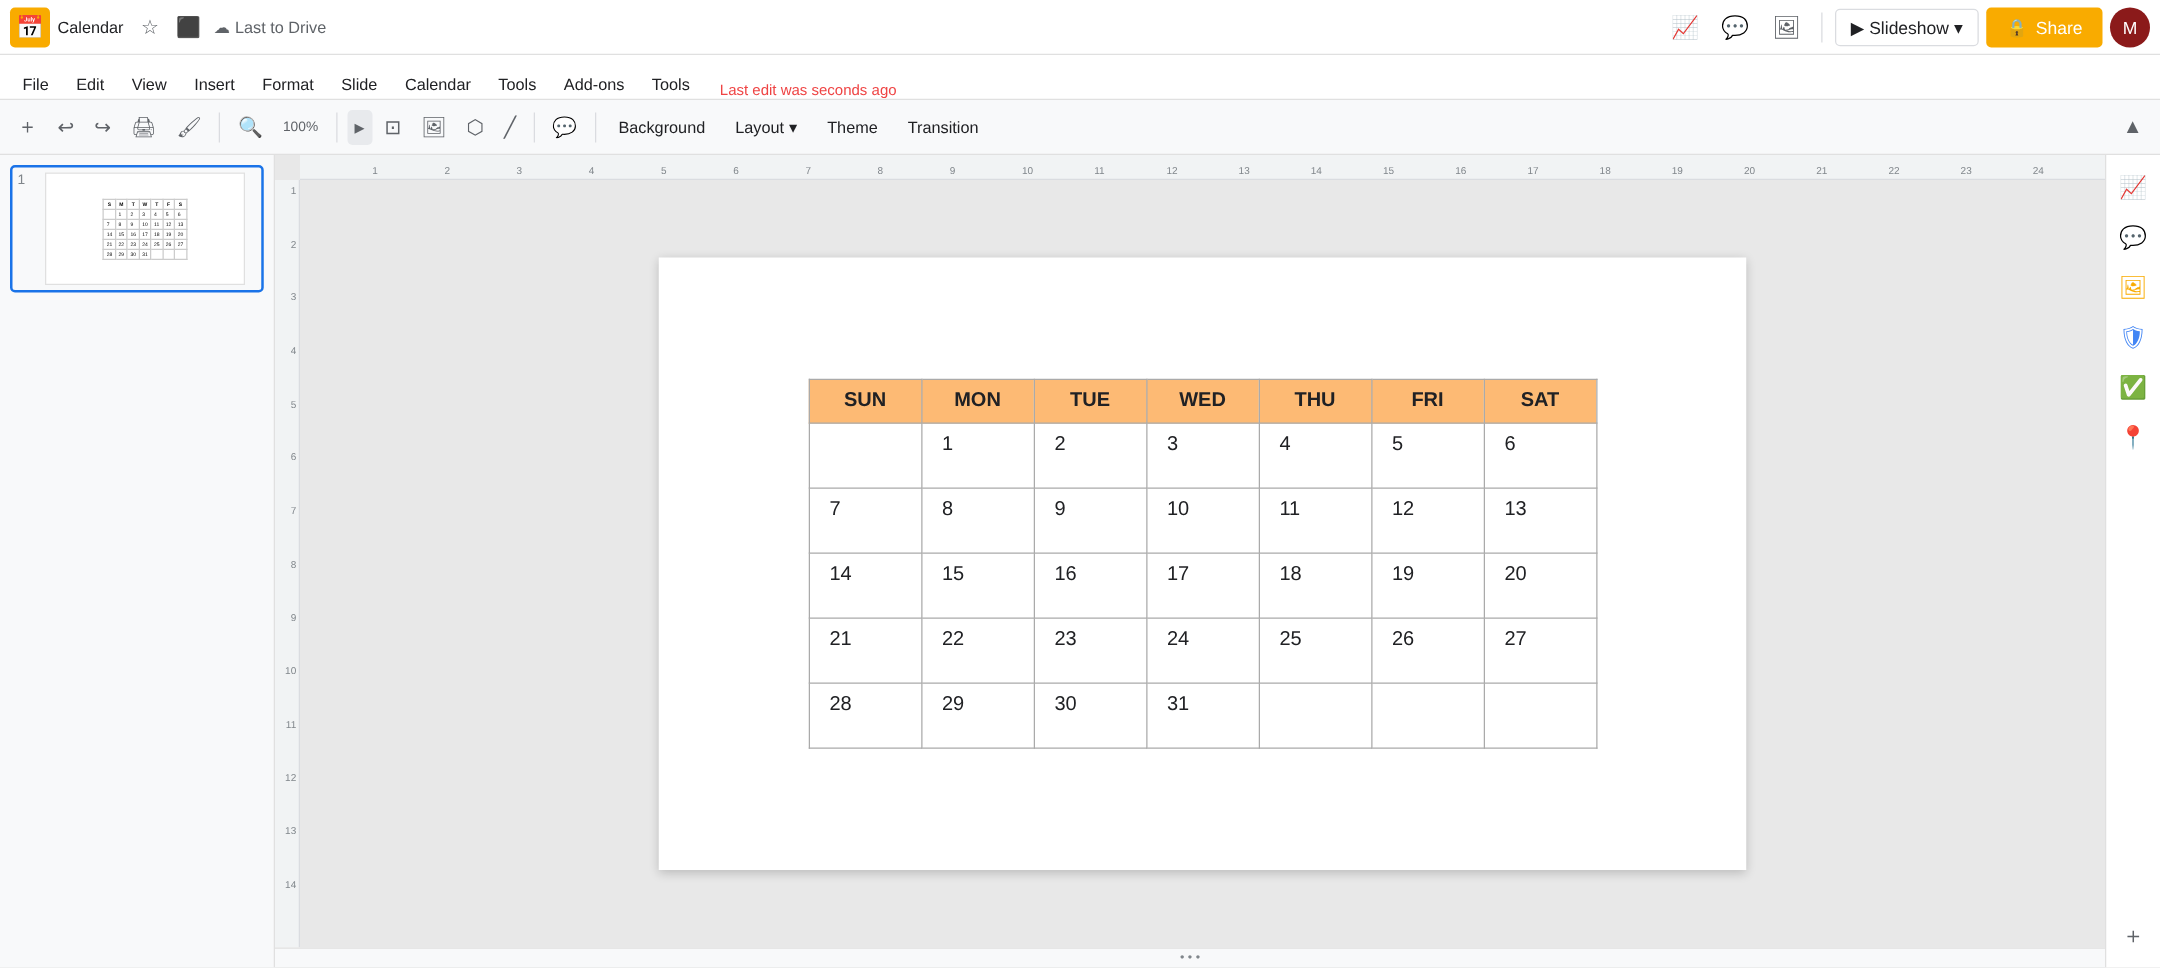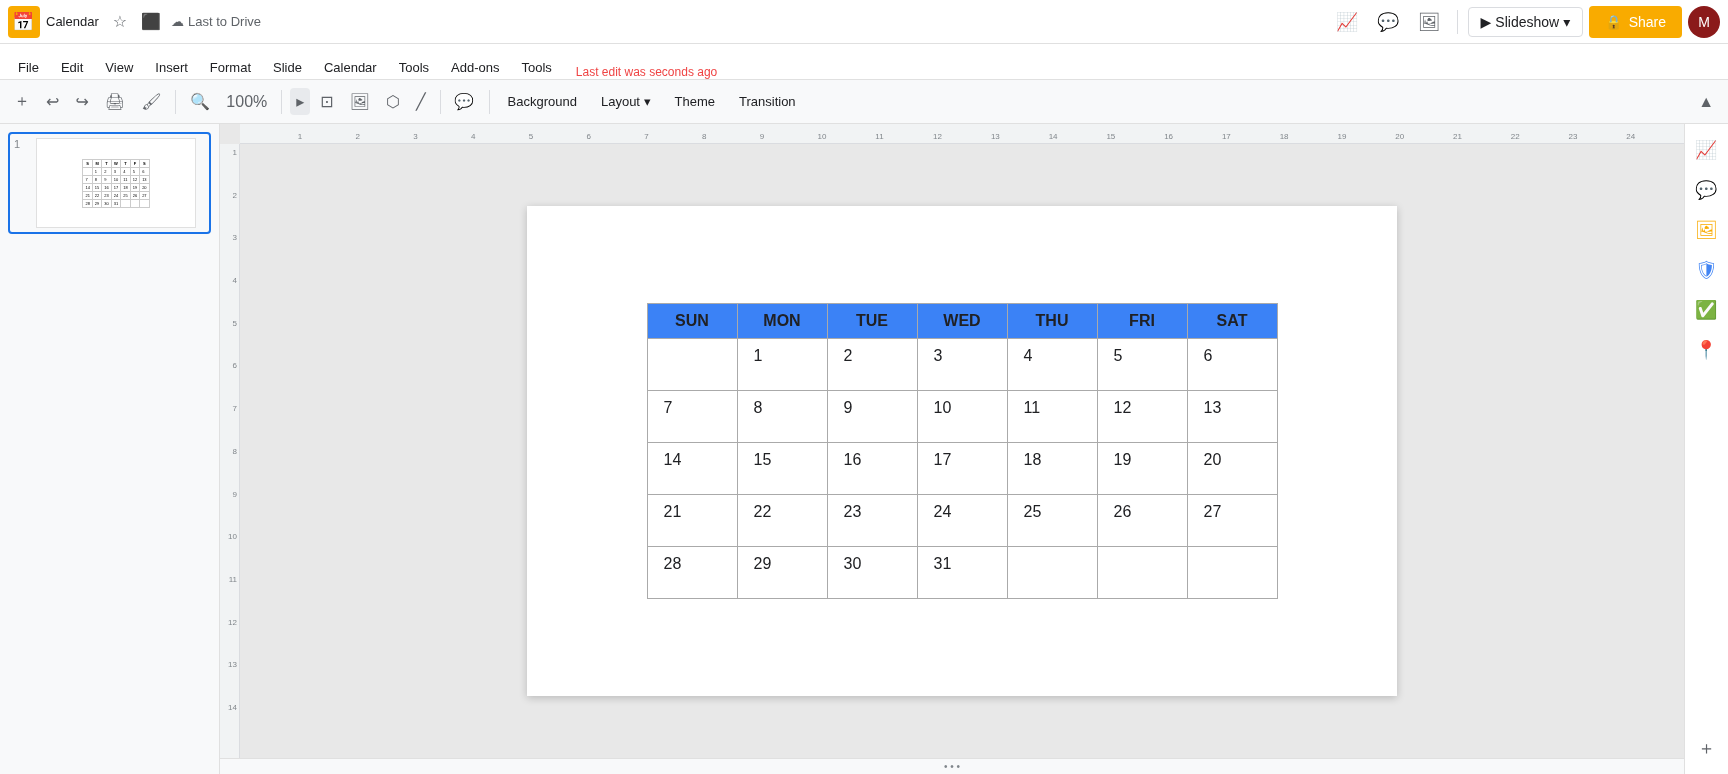--- a/index.html
+++ b/index.html
@@ -160,21 +160,21 @@
     }
     #cal-table th, #cal-table td {
       border: 1px solid #aaa;
       padding: 8px 16px;
       min-width: 90px;
       min-height: 50px;
       vertical-align: top;
     }
     #cal-table th {
       font-weight: 600;
-      background: #3b82f6;
+      background: #fdba74;
     }
     #cal-table td {
       background: #fff;
       height: 52px;
     }
 
     
     #speaker-notes {
       height: 50px;
       background: #fff;
@@ -249,21 +249,21 @@
 
 <div id="toolbar">
 
   <button class="toolbar-btn">＋</button>
   <button class="toolbar-btn">↩</button>
   <button class="toolbar-btn">↪</button>
   <button class="toolbar-btn">🖨</button>
   <button class="toolbar-btn">🖌</button>
   <div class="toolbar-divider"></div>
   <button class="toolbar-btn">🔍</button>
-  <button class="toolbar-btn" style="font-size:16px;">100%</button>
+  <button class="toolbar-btn" style="font-size:11px;">100%</button>
   <div class="toolbar-divider"></div>
   <button class="toolbar-btn" style="background:#e8eaed;">▸</button>
   <button class="toolbar-btn">⊡</button>
   <button class="toolbar-btn">🖼</button>
   <button class="toolbar-btn">⬡</button>
   <button class="toolbar-btn">╱</button>
   <div class="toolbar-divider"></div>
   <button class="toolbar-btn">💬</button>
   <div class="toolbar-divider"></div>
   <button class="toolbar-text-btn">Background</button>

